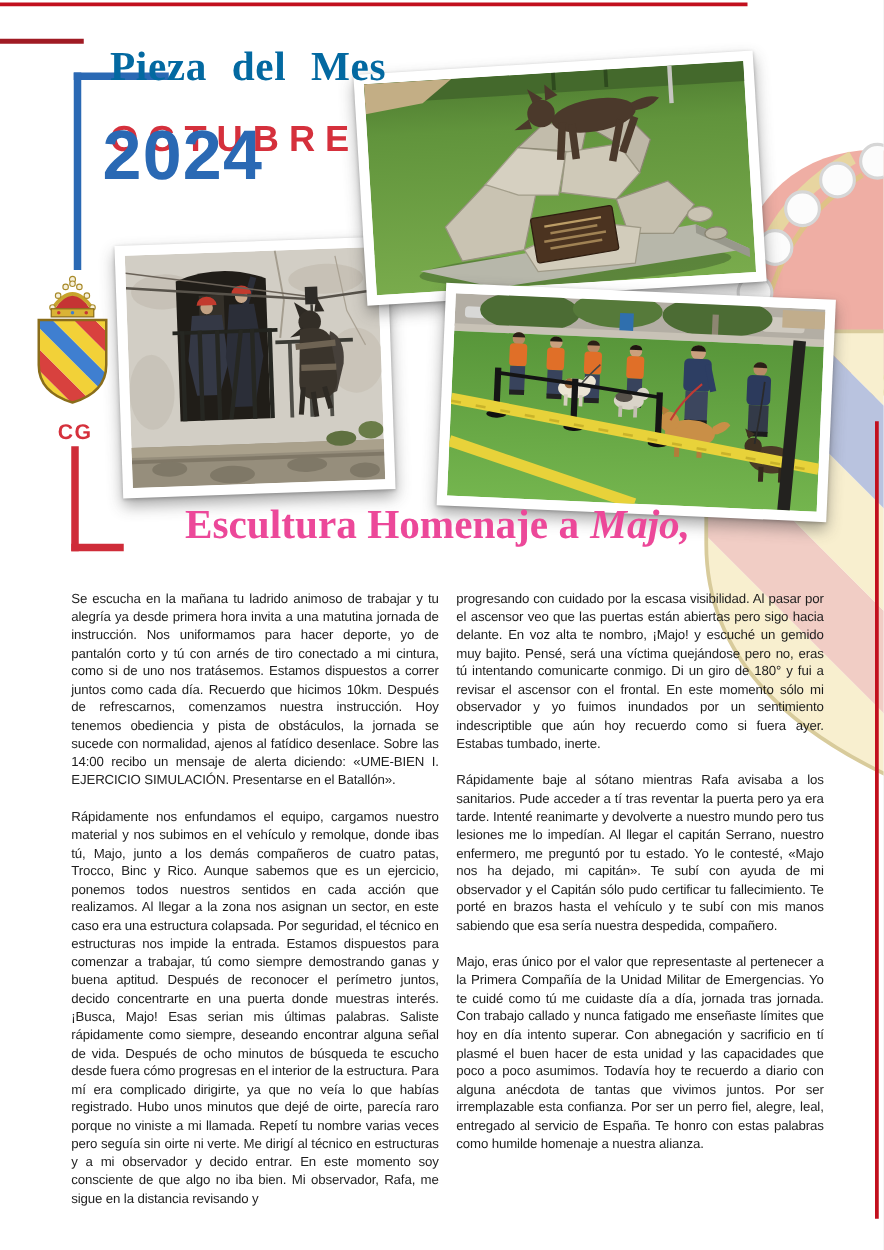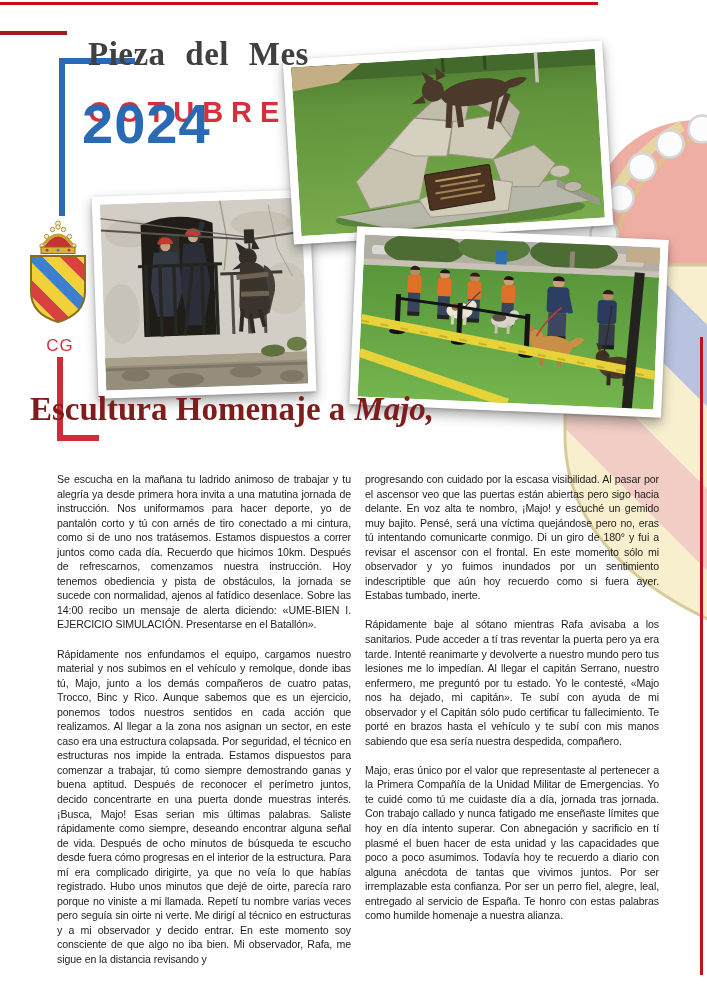--- a/index.html
+++ b/index.html
@@ -5,48 +5,48 @@
   html,body{margin:0;padding:0;background:#e8e8e8;}
   .page{position:relative;width:707px;height:1000px;background:#ffffff;overflow:hidden;
         font-family:"Liberation Sans",sans-serif;margin:0 auto;}
 
   
   .bracket-blue{position:absolute;left:59px;top:58px;width:70px;height:152px;
     border-top:6px solid #2a69b4;border-left:6px solid #2a69b4;z-index:5;}
   .bracket-red{position:absolute;left:57px;top:357px;width:36px;height:78px;
     border-left:6px solid #cf2c39;border-bottom:6px solid #cf2c39;z-index:5;}
   .kicker{position:absolute;left:88px;top:36px;font-family:"Liberation Serif",serif;
-    font-weight:700;font-size:33px;color:#404040;word-spacing:11px;letter-spacing:.5px;z-index:5;}
+    font-weight:700;font-size:33px;color:#0369a1;word-spacing:11px;letter-spacing:.5px;z-index:5;}
   .month{position:absolute;left:88px;top:80px;font-size:29px;font-weight:700;color:#d5303c;
     letter-spacing:8px;z-index:5;margin-top:16px;}
   .year{position:absolute;left:82px;top:96px;font-size:56px;font-weight:700;color:#2a69b4;
     line-height:1;letter-spacing:1px;z-index:5;}
   .coa{position:absolute;left:28px;top:220px;z-index:5;}
   .cg-label{position:absolute;left:26px;top:336px;width:68px;text-align:center;
-    font-size:17px;font-weight:400;color:#d5303c;letter-spacing:1px;z-index:5;}
+    font-size:17px;font-weight:700;color:#d5303c;letter-spacing:1px;z-index:5;}
 
   
   .line-top{position:absolute;left:0;top:2px;width:598px;height:2.5px;background:#c2101e;z-index:8;}
   .line-top-left{position:absolute;left:0;top:31px;width:67px;height:4px;background:#a01b24;z-index:8;}
   .line-right{position:absolute;left:700px;top:337px;width:2.5px;height:638px;background:#c2101e;z-index:8;}
 
   
   .watermark{position:absolute;left:480px;top:40px;z-index:1;}
 
   
   .photo{position:absolute;background:#fff;padding:8px;
     box-shadow:0 6px 12px rgba(60,60,60,.45),0 1px 3px rgba(0,0,0,.25);}
   .photo svg{display:block;}
   .photo-rescue{left:95px;top:193px;transform:rotate(-2deg);z-index:2;}
   .photo-sculpture{left:288px;top:50px;transform:rotate(-3.5deg);z-index:3;}
   .photo-lineup{left:353px;top:233px;transform:rotate(2.5deg);z-index:4;}
 
   
-  .title{position:absolute;left:30px;top:391px;width:640px;
-    font-family:"Liberation Serif",serif;font-weight:700;color:#7f1d1d;
+  .title{position:absolute;left:30px;top:402px;width:640px;text-align:center;
+    font-family:"Liberation Serif",serif;font-weight:700;color:#ec4899;
     font-size:33px;line-height:36px;z-index:7;}
   .title .t1{margin-right:9px;}
   .title .name{font-style:italic;}
 
   
   .columns{position:absolute;left:57px;top:472px;width:602px;display:flex;gap:14px;z-index:7;}
   .col{width:296px;font-size:10.6px;line-height:14.55px;color:#1d1d1d;
     text-align:justify;letter-spacing:-.1px;}
   .col p{margin:0 0 14.5px 0;}
 </style>

